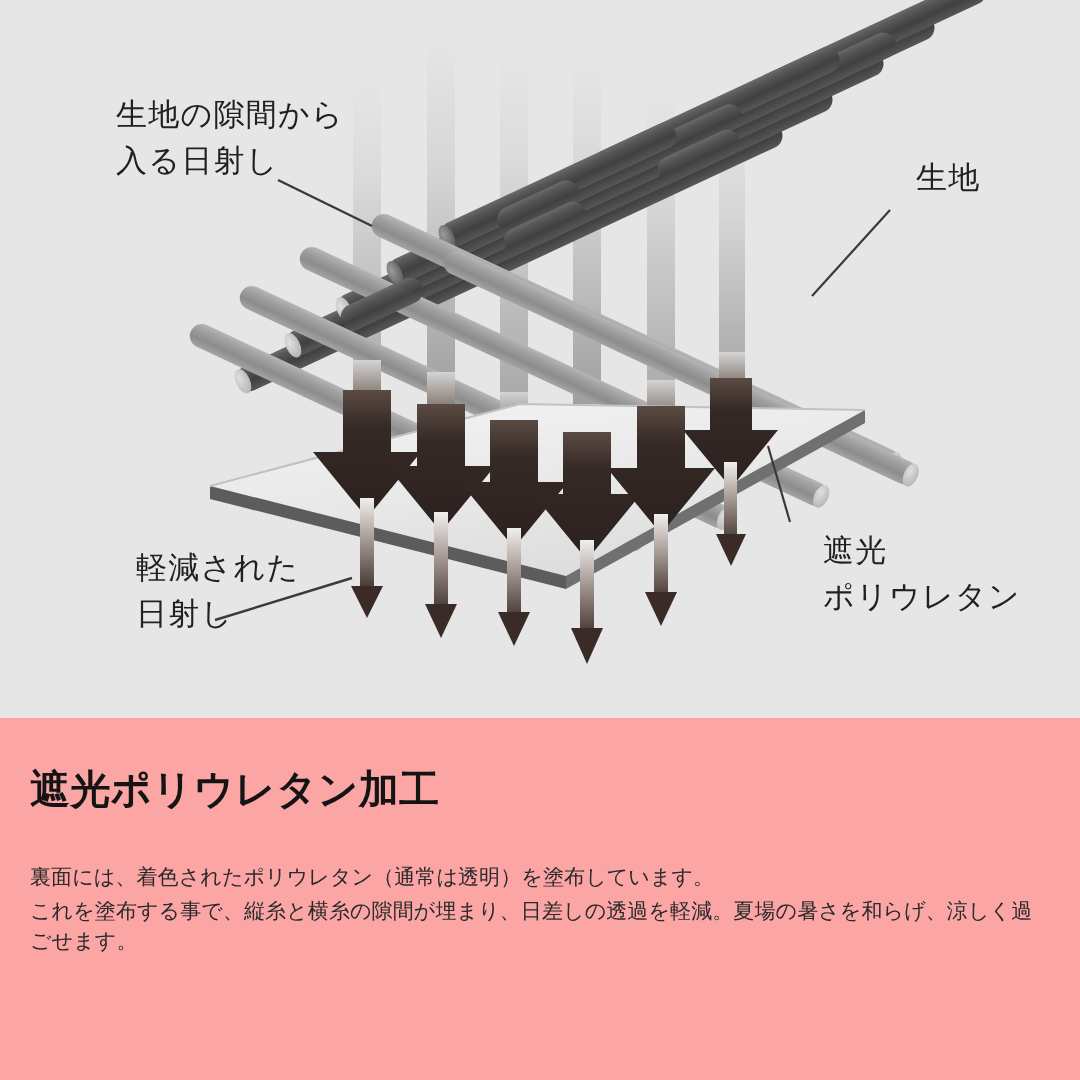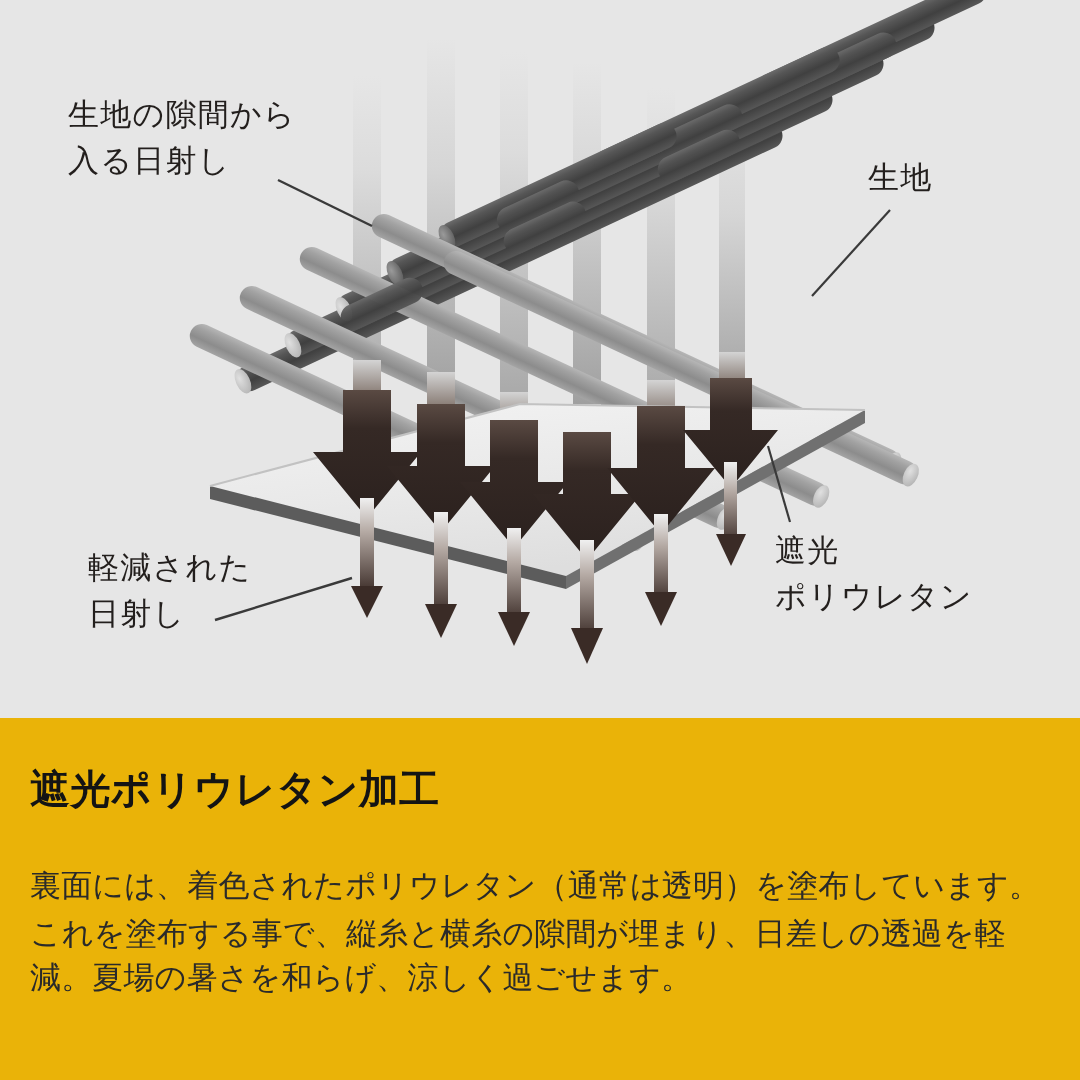--- a/index.html
+++ b/index.html
@@ -22,42 +22,43 @@
   
   .label{
     position:absolute;
     color:#231f1d;
     font-family:"Liberation Sans","DejaVu Sans",sans-serif;
     font-size:31px;
     line-height:1.48;
     letter-spacing:0.04em;
     white-space:pre-line;
     font-weight:400;
+    margin-left:48px;
   }
   #lbl-gap   {left:68px;  top:92px;}
   #lbl-fabric{left:868px; top:155px;}
   #lbl-pu    {left:775px; top:528px;}
   #lbl-reduced{left:88px; top:545px;}
 
   
   .textblock{
     position:absolute;left:0;top:718px;width:1080px;height:362px;
-    background:#eab308;
+    background:#fca5a5;
   }
   .heading{
     position:absolute;left:30px;top:44px;
     font-size:40px;font-weight:700;color:#141414;
     letter-spacing:0.01em;
     font-family:"Liberation Sans","DejaVu Sans",sans-serif;
   }
   .body-copy{
     position:absolute;left:30px;top:146px;width:1020px;
-    font-size:31px;line-height:1.42;color:#2a2a2a;
+    font-size:21px;line-height:1.42;color:#2a2a2a;
     letter-spacing:0.005em;
-    font-family:Liberation Sans, sans-serif;
+    font-family:Liberation Mono, monospace;
   }
   .body-copy p{margin:0 0 4px 0;}
 </style>
 </head>
 <body>
 
 <div id="page">
 
   <div class="illus">
 

